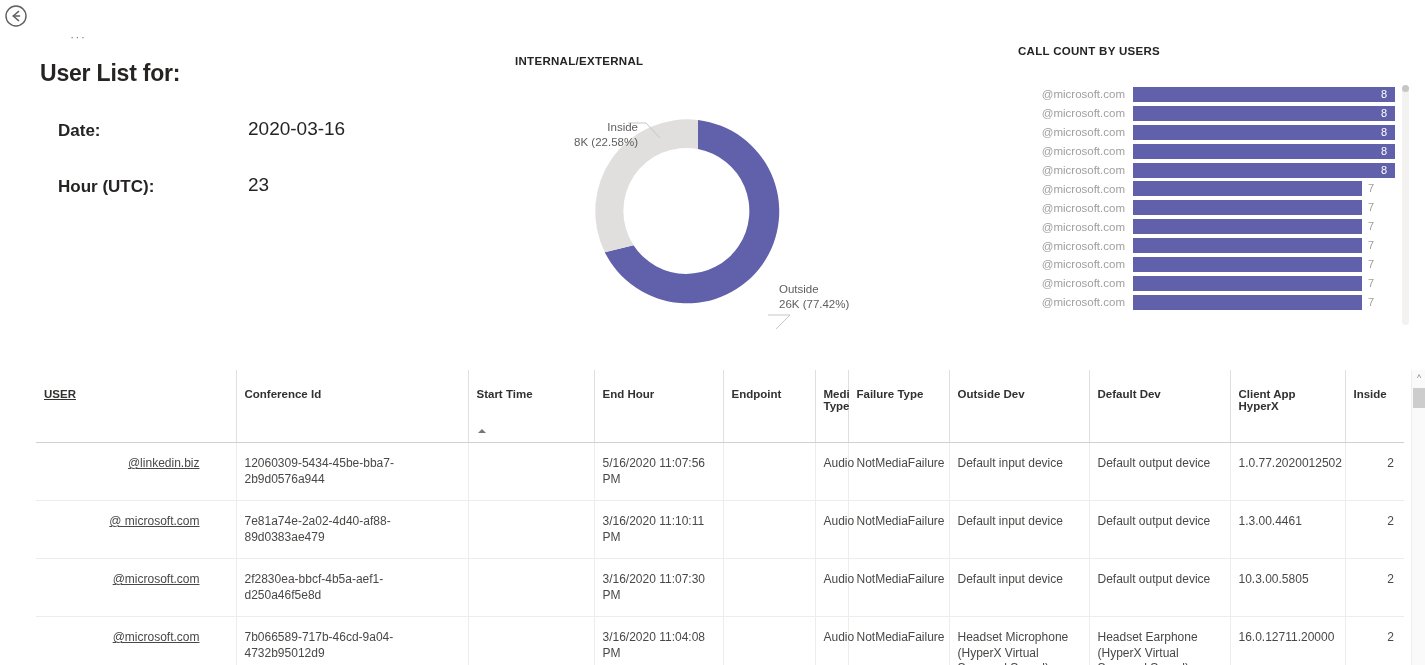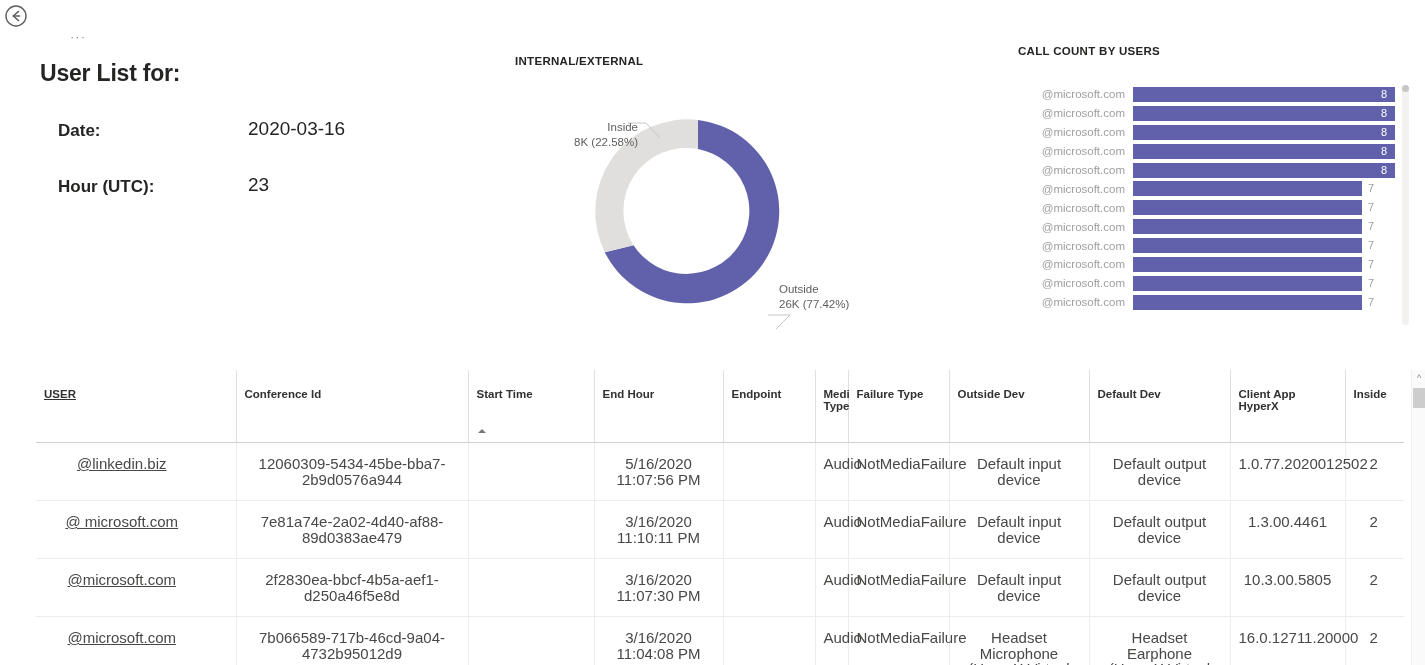--- a/index.html
+++ b/index.html
@@ -94,24 +94,23 @@
     text-align: left; vertical-align: top;
     font-size: 11.5px; font-weight: bold; color: #323130;
     padding: 18px 8px 30px 8px;
     border-right: 1px solid #e1dfdd;
     border-bottom: 1px solid #d2d0ce;
     background: #fff; position: relative;
   }
   table.grid th:last-child { border-right: none; }
   table.grid td {
     vertical-align: top; padding: 13px 8px 13px 8px;
-    color: #4a4846; font-size: 15px; line-height: 15.5px;
+    color: #4a4846; font-size: 12px; line-height: 15.5px;
     border-right: 1px solid #eeedec;
     border-bottom: 1px solid #eeedec;
-    text-align: center;
   }
   table.grid td:last-child { border-right: none; }
   .c-user  { width: 200px; text-align: right; padding-right: 36px !important; text-decoration: underline; }
   .c-conf  { width: 232px; }
   .c-start { width: 126px; }
   .c-end   { width: 129px; }
   .c-endp  { width: 92px; }
   .c-media { width: 33px; }
   .c-fail  { width: 101px; }
   .c-cap   { width: 140px; }

